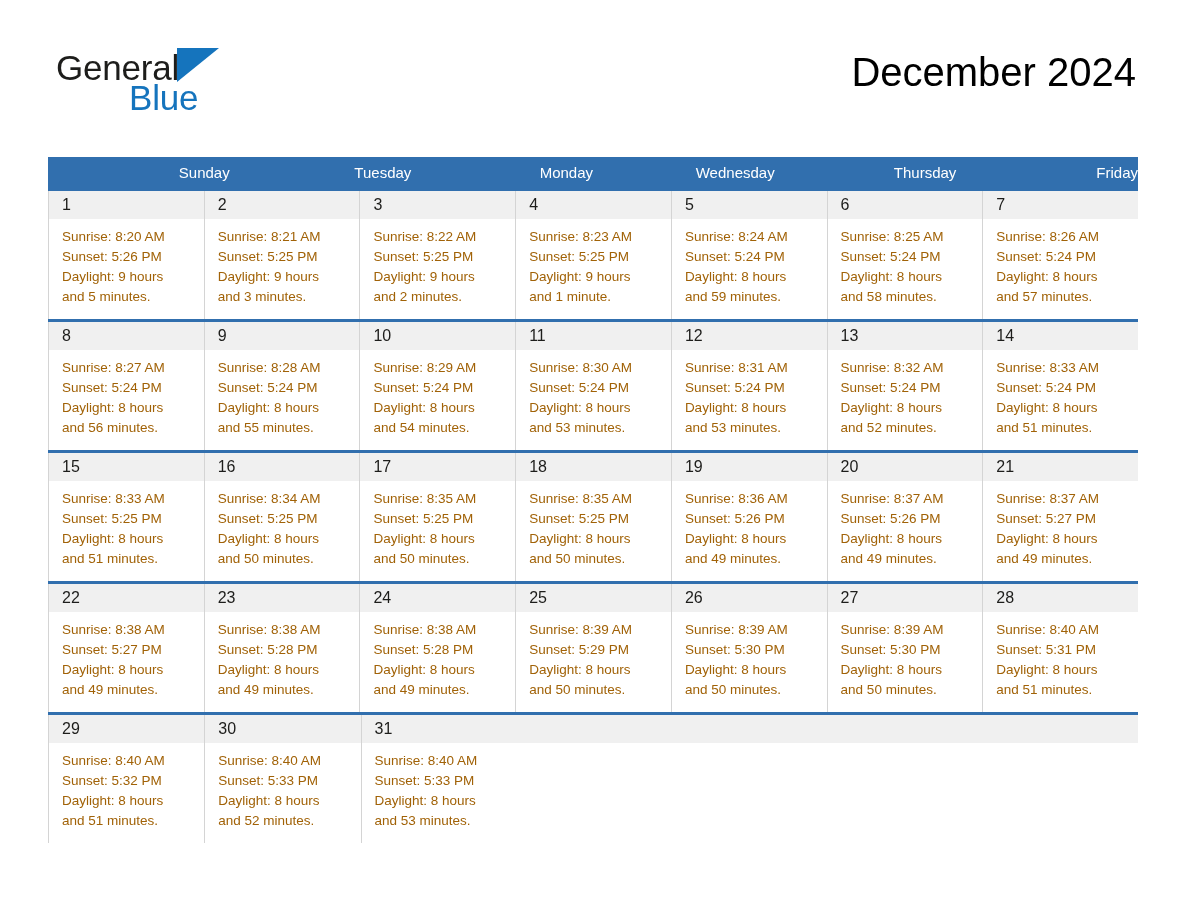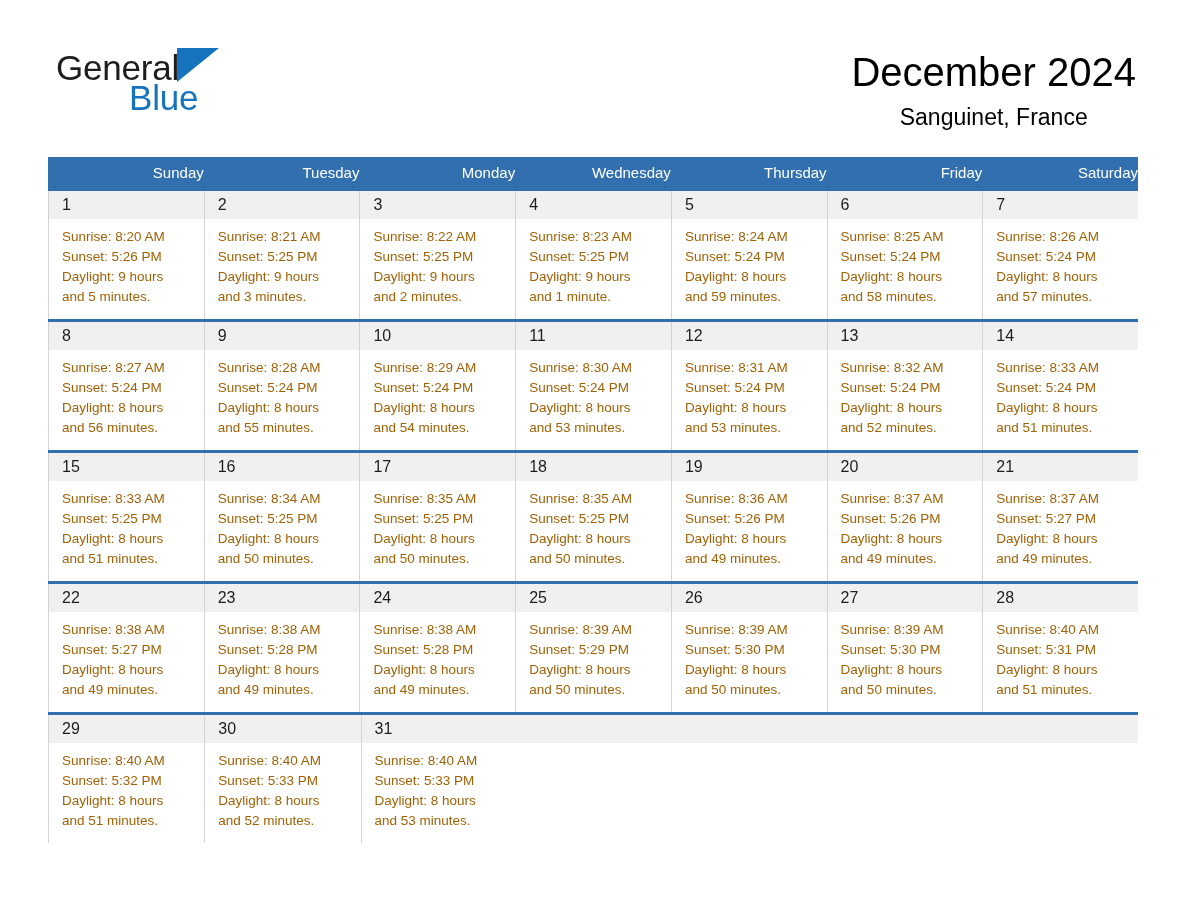--- a/index.html
+++ b/index.html
@@ -61,21 +61,21 @@
     top: 32px;
     font-size: 35px;
     color: #1574bd;
     letter-spacing: -0.2px;
   }
 
   .title-block {
     position: absolute;
     right: 52px;
     top: 48px;
-    text-align: center;
+    text-align: left;
     margin-left: 35px;
   }
   .title-main {
     font-size: 40px;
     line-height: 48px;
     color: #000;
     font-weight: normal;
     margin: 0;
     letter-spacing: 0px;
   }
@@ -166,35 +166,33 @@
 
   <div class="top">
 
     <div class="brand">
       <span class="brand-general">General</span><span class="brand-tri"></span>
       <span class="brand-blue">Blue</span>
     </div>
 
     <div class="title-block">
       <h1 class="title-main">December 2024</h1>
-      <div class="title-sub">Sanguinet, France</div>
     </div>
 
   </div>
 
   <div class="calendar">
 
     <div class="weekday-row">
       <div class="weekday">Sunday</div>
       <div class="weekday">Tuesday</div>
       <div class="weekday">Monday</div>
       <div class="weekday">Wednesday</div>
       <div class="weekday">Thursday</div>
       <div class="weekday">Friday</div>
-      <div class="weekday">Saturday</div>
     </div>
 
     <div class="week">
       <div class="daynum-strip"></div>
       <div class="cell filled">
         <div class="daynum">1</div>
         <div class="details">
           <div>Sunrise: 8:20 AM</div>
           <div>Sunset: 5:26 PM</div>
           <div>Daylight: 9 hours</div>

